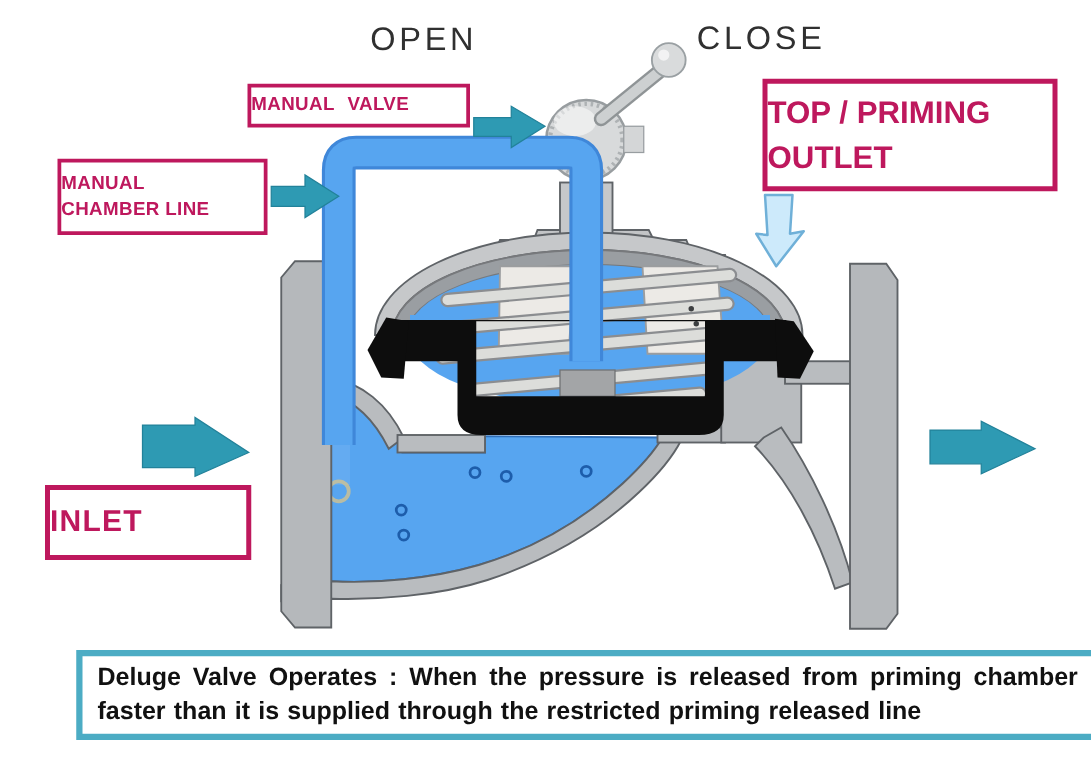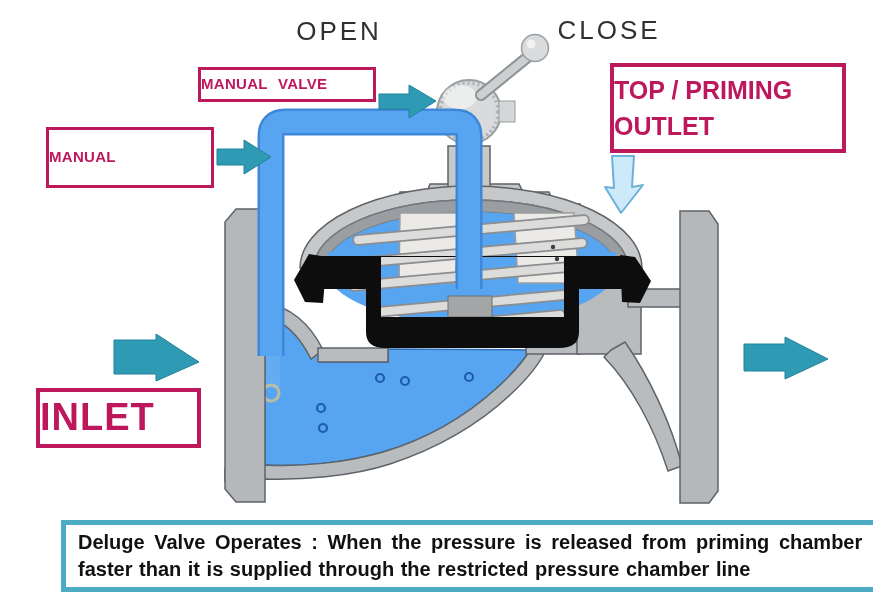--- a/index.html
+++ b/index.html
@@ -5,21 +5,21 @@
   html,body{margin:0;padding:0;background:#fff;}
   #stage{position:relative;width:873px;height:609px;background:#ffffff;overflow:hidden;
          font-family:"Liberation Sans",sans-serif;margin-left:28px;}
   #valve-svg{position:absolute;left:0;top:0;}
   .callout{position:absolute;background:#ffffff;border:3px solid #be185d;
            display:flex;flex-direction:column;align-items:flex-start;justify-content:center;
            font-weight:700;color:#be185d;text-align:center;box-sizing:border-box;line-height:1.35;}
   #manual-valve-label{left:170px;top:67px;width:178px;height:35px;font-size:15px;word-spacing:6px;letter-spacing:.3px;}
   #priming-line-label{left:18px;top:127px;width:168px;height:61px;font-size:15px;letter-spacing:.3px;}
   #top-chamber-label{left:582px;top:63px;width:236px;height:90px;font-size:25px;border-width:4px;line-height:1.45;}
-  #inlet-label{left:8px;top:388px;width:165px;height:60px;font-size:38px;letter-spacing:1px;border-width:4px;}
+  #inlet-label{left:8px;top:388px;width:165px;height:60px;font-size:24px;letter-spacing:1px;border-width:4px;}
   #outlet-label{left:702px;top:398px;width:156px;height:59px;font-size:32px;border-width:4px;}
   #caption-box{left:33px;top:520px;width:825px;height:72px;border:5px solid #4cacc4;
                align-items:flex-start;justify-content:center;text-align:left;
                padding:4px 12px;font-size:20px;color:#111;}
   #caption-box .cap-line1{word-spacing:4px;text-align:center;}
   #caption-box .cap-line2{word-spacing:1px;}
   .svgtext{font-family:"Liberation Sans",sans-serif;font-size:26px;letter-spacing:3px;fill:#303030;}
 </style>
 </head>
 <body>
@@ -143,30 +143,31 @@
     </g>
     <polygon points="584,156 606,156 604,187 615,185 593,213 577,187 586,188" fill="#cdeafb" stroke="#6fb0d8" stroke-width="2" stroke-linejoin="round"></polygon>
   </svg>
 
   <div class="callout" id="manual-valve-label">
     <span>MANUAL VALVE</span>
   </div>
 
   <div class="callout" id="priming-line-label">
     <span>MANUAL</span>
+    <span>CHAMBER LINE</span>
   </div>
 
   <div class="callout" id="top-chamber-label">
     <span>TOP / PRIMING</span>
     <span>OUTLET</span>
   </div>
 
   <div class="callout" id="inlet-label">
     <span>INLET</span>
   </div>
 
 
   <div class="callout" id="caption-box">
     <span class="cap-line1">Deluge Valve Operates : When the pressure is released from priming chamber</span>
-    <span class="cap-line2">faster than it is supplied through the restricted pressure chamber line</span>
+    <span class="cap-line2">faster than it is supplied through the restricted priming released line</span>
   </div>
 
 </div>
 
 </body></html>

